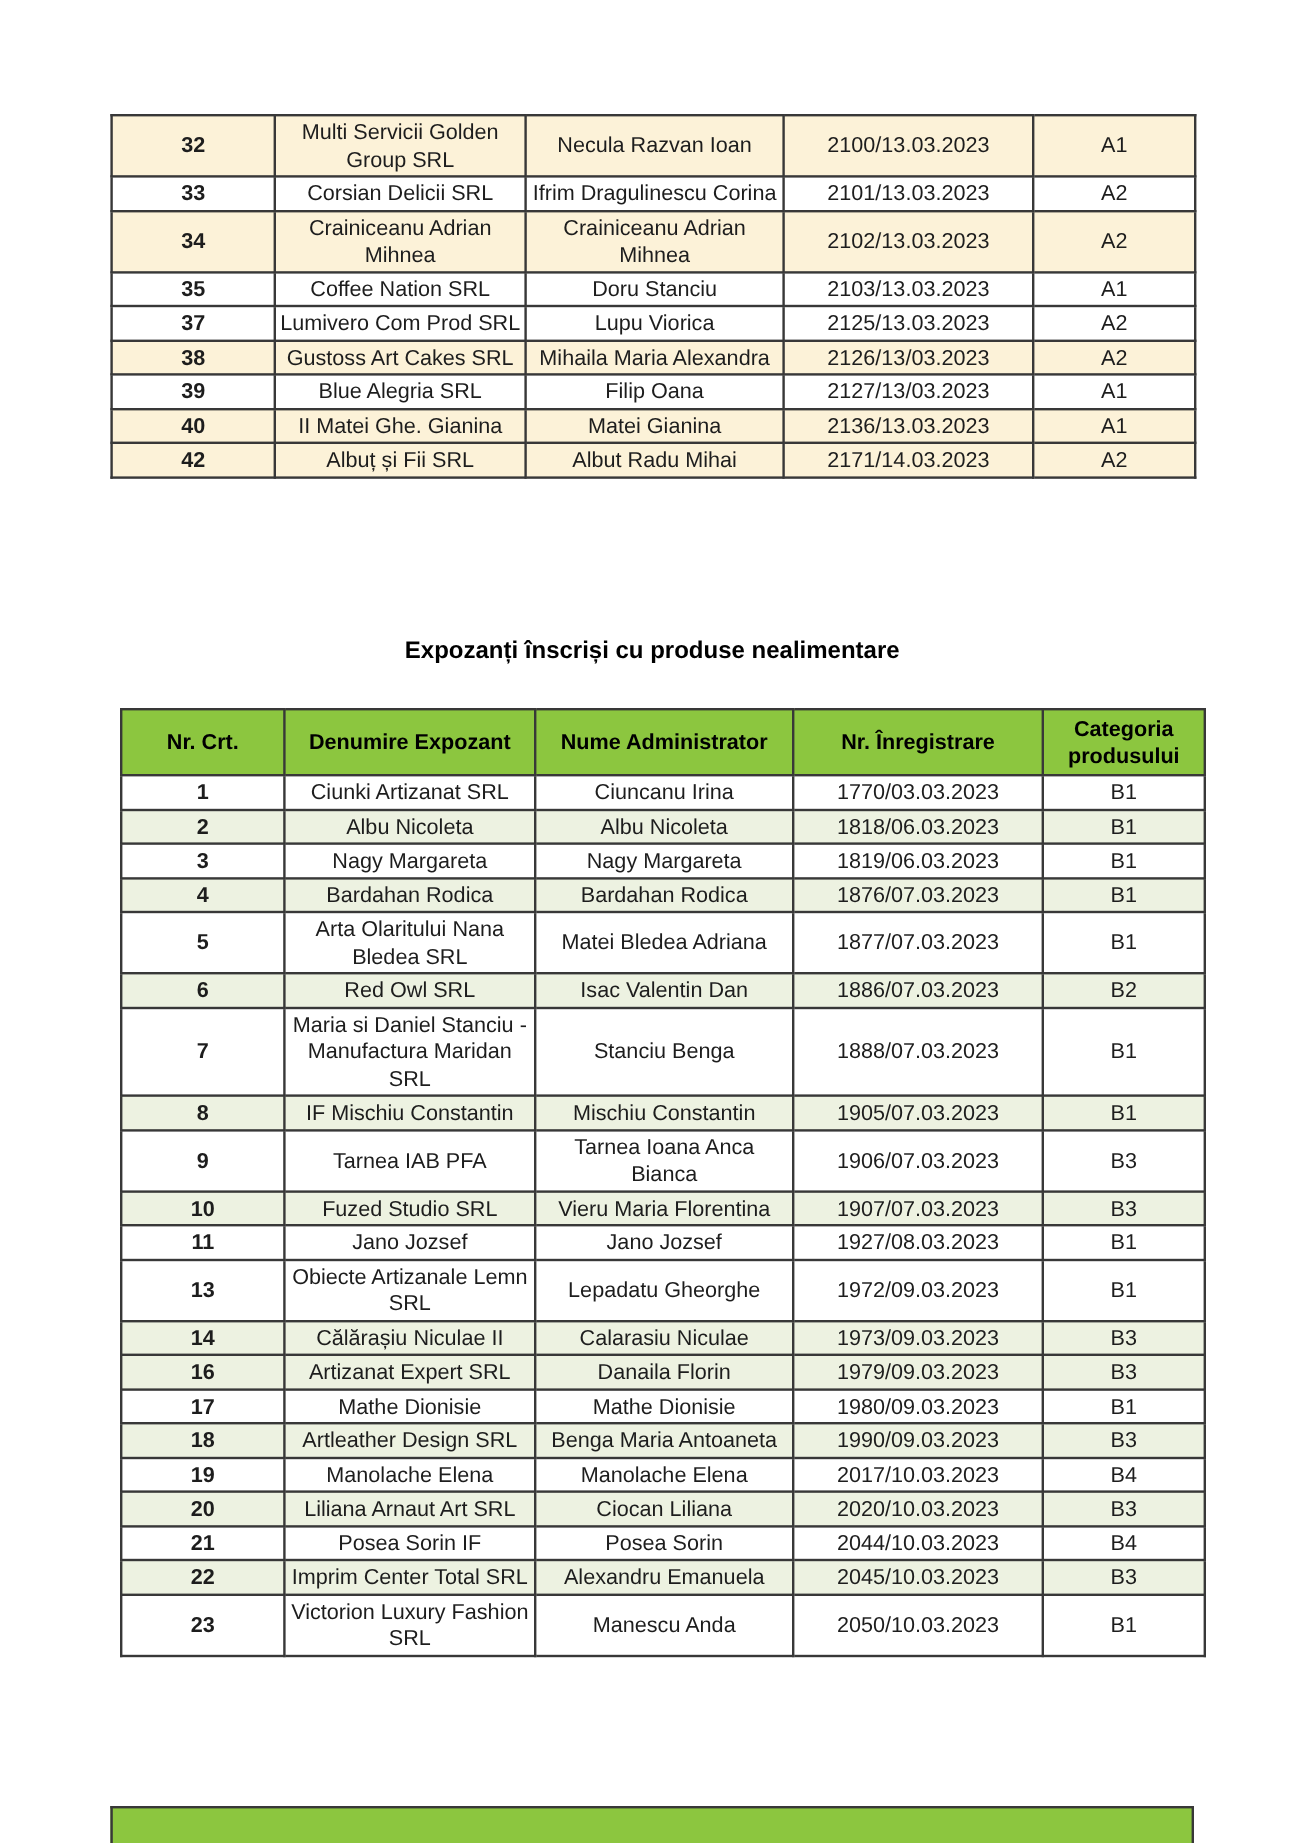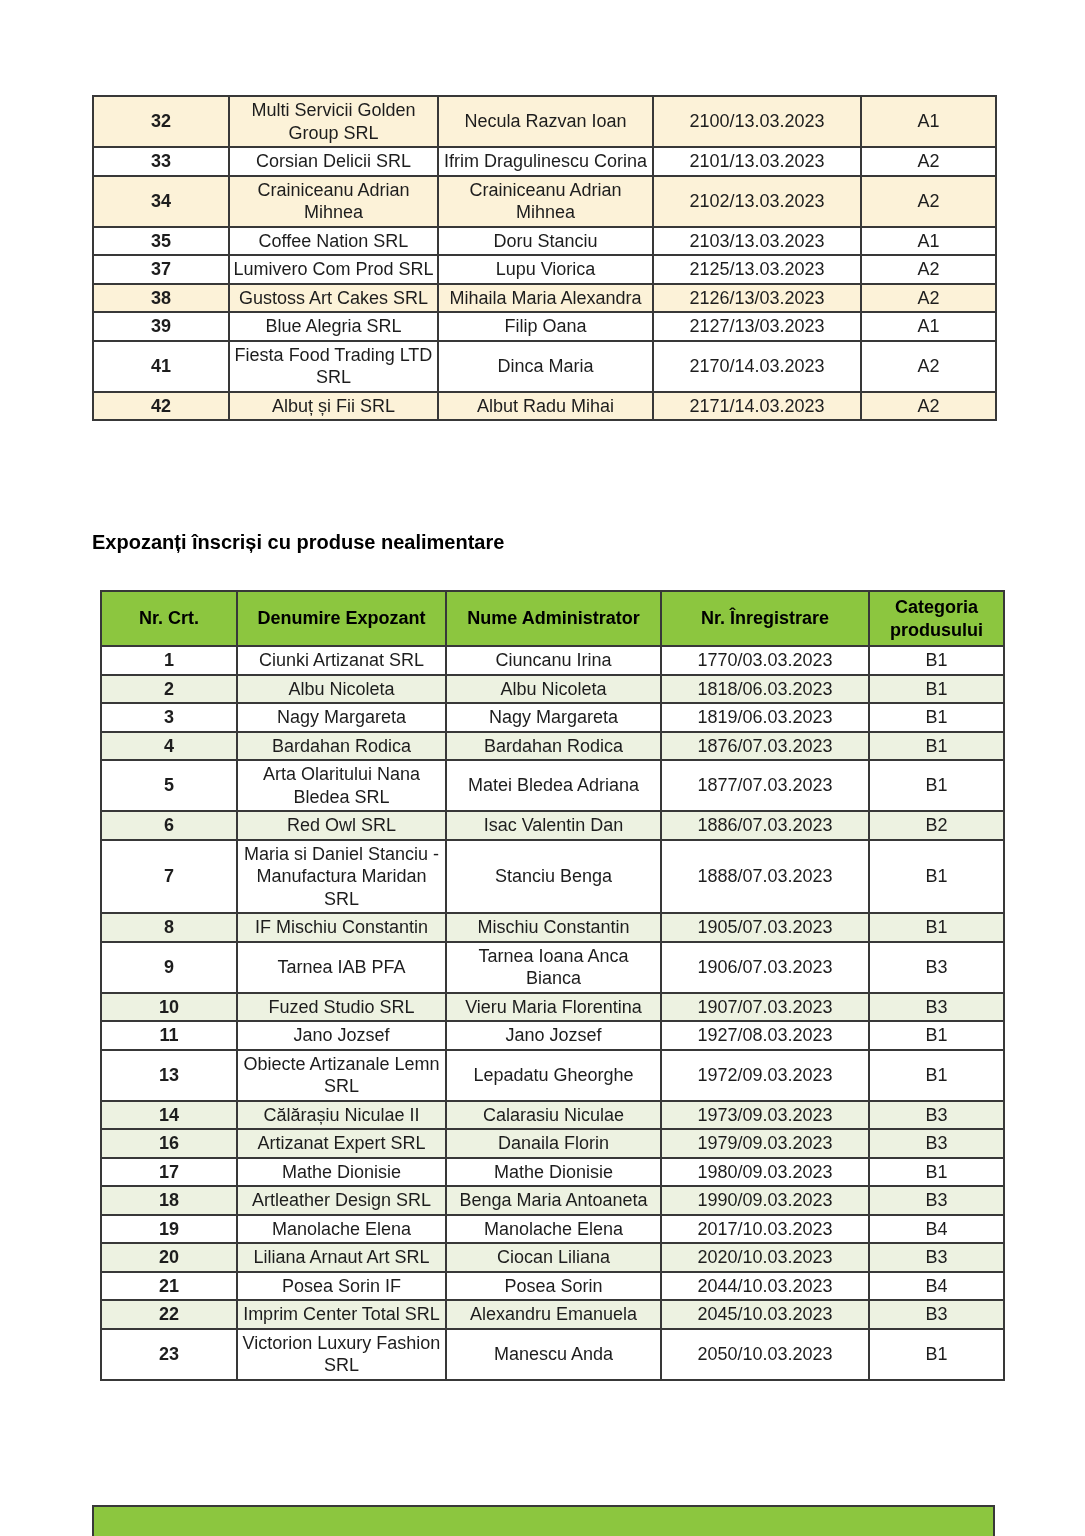--- a/index.html
+++ b/index.html
@@ -26,21 +26,21 @@
     background:var(--green);font-weight:bold;color:#000;
     padding:4px 3px;
   }
   .doc-table td.nr{font-weight:bold;}
   #food-table{position:absolute;top:95px;left:92px;}
   #food-table tr.shaded td{background:var(--cream);}
   #nonfood-table{position:absolute;top:590px;left:100px;}
   #nonfood-table tr.shaded td{background:var(--palegreen);}
   #section-title{
     position:absolute;top:531px;left:92px;width:903px;
-    font-size:20px;font-weight:bold;color:#000;
+    text-align:center;font-size:20px;font-weight:bold;color:#000;
   }
   #next-header-partial{
     position:absolute;top:1505px;left:92px;width:899px;height:31px;
     background:var(--green);
     border:2px solid var(--border);border-bottom:none;
   }
   col.c-nr{width:136px;} col.c-den{width:209px;} col.c-num{width:215px;}
   col.c-reg{width:208px;} col.c-cat{width:135px;}
 </style>
 </head>
@@ -98,26 +98,26 @@
         <td>2126/13/03.2023</td>
         <td>A2</td>
       </tr>
       <tr>
         <td class="nr">39</td>
         <td>Blue Alegria SRL</td>
         <td>Filip Oana</td>
         <td>2127/13/03.2023</td>
         <td>A1</td>
       </tr>
-      <tr>
-        <td class="nr">41</td>
-        <td>Fiesta Food Trading LTD SRL</td>
-        <td>Dinca Maria</td>
-        <td>2170/14.03.2023</td>
-        <td>A2</td>
+      <tr class="shaded">
+        <td class="nr">40</td>
+        <td>II Matei Ghe. Gianina</td>
+        <td>Matei Gianina</td>
+        <td>2136/13.03.2023</td>
+        <td>A1</td>
       </tr>
       <tr class="shaded">
         <td class="nr">42</td>
         <td>Albuț și Fii SRL</td>
         <td>Albut Radu Mihai</td>
         <td>2171/14.03.2023</td>
         <td>A2</td>
       </tr>
     </tbody>
 </table>

